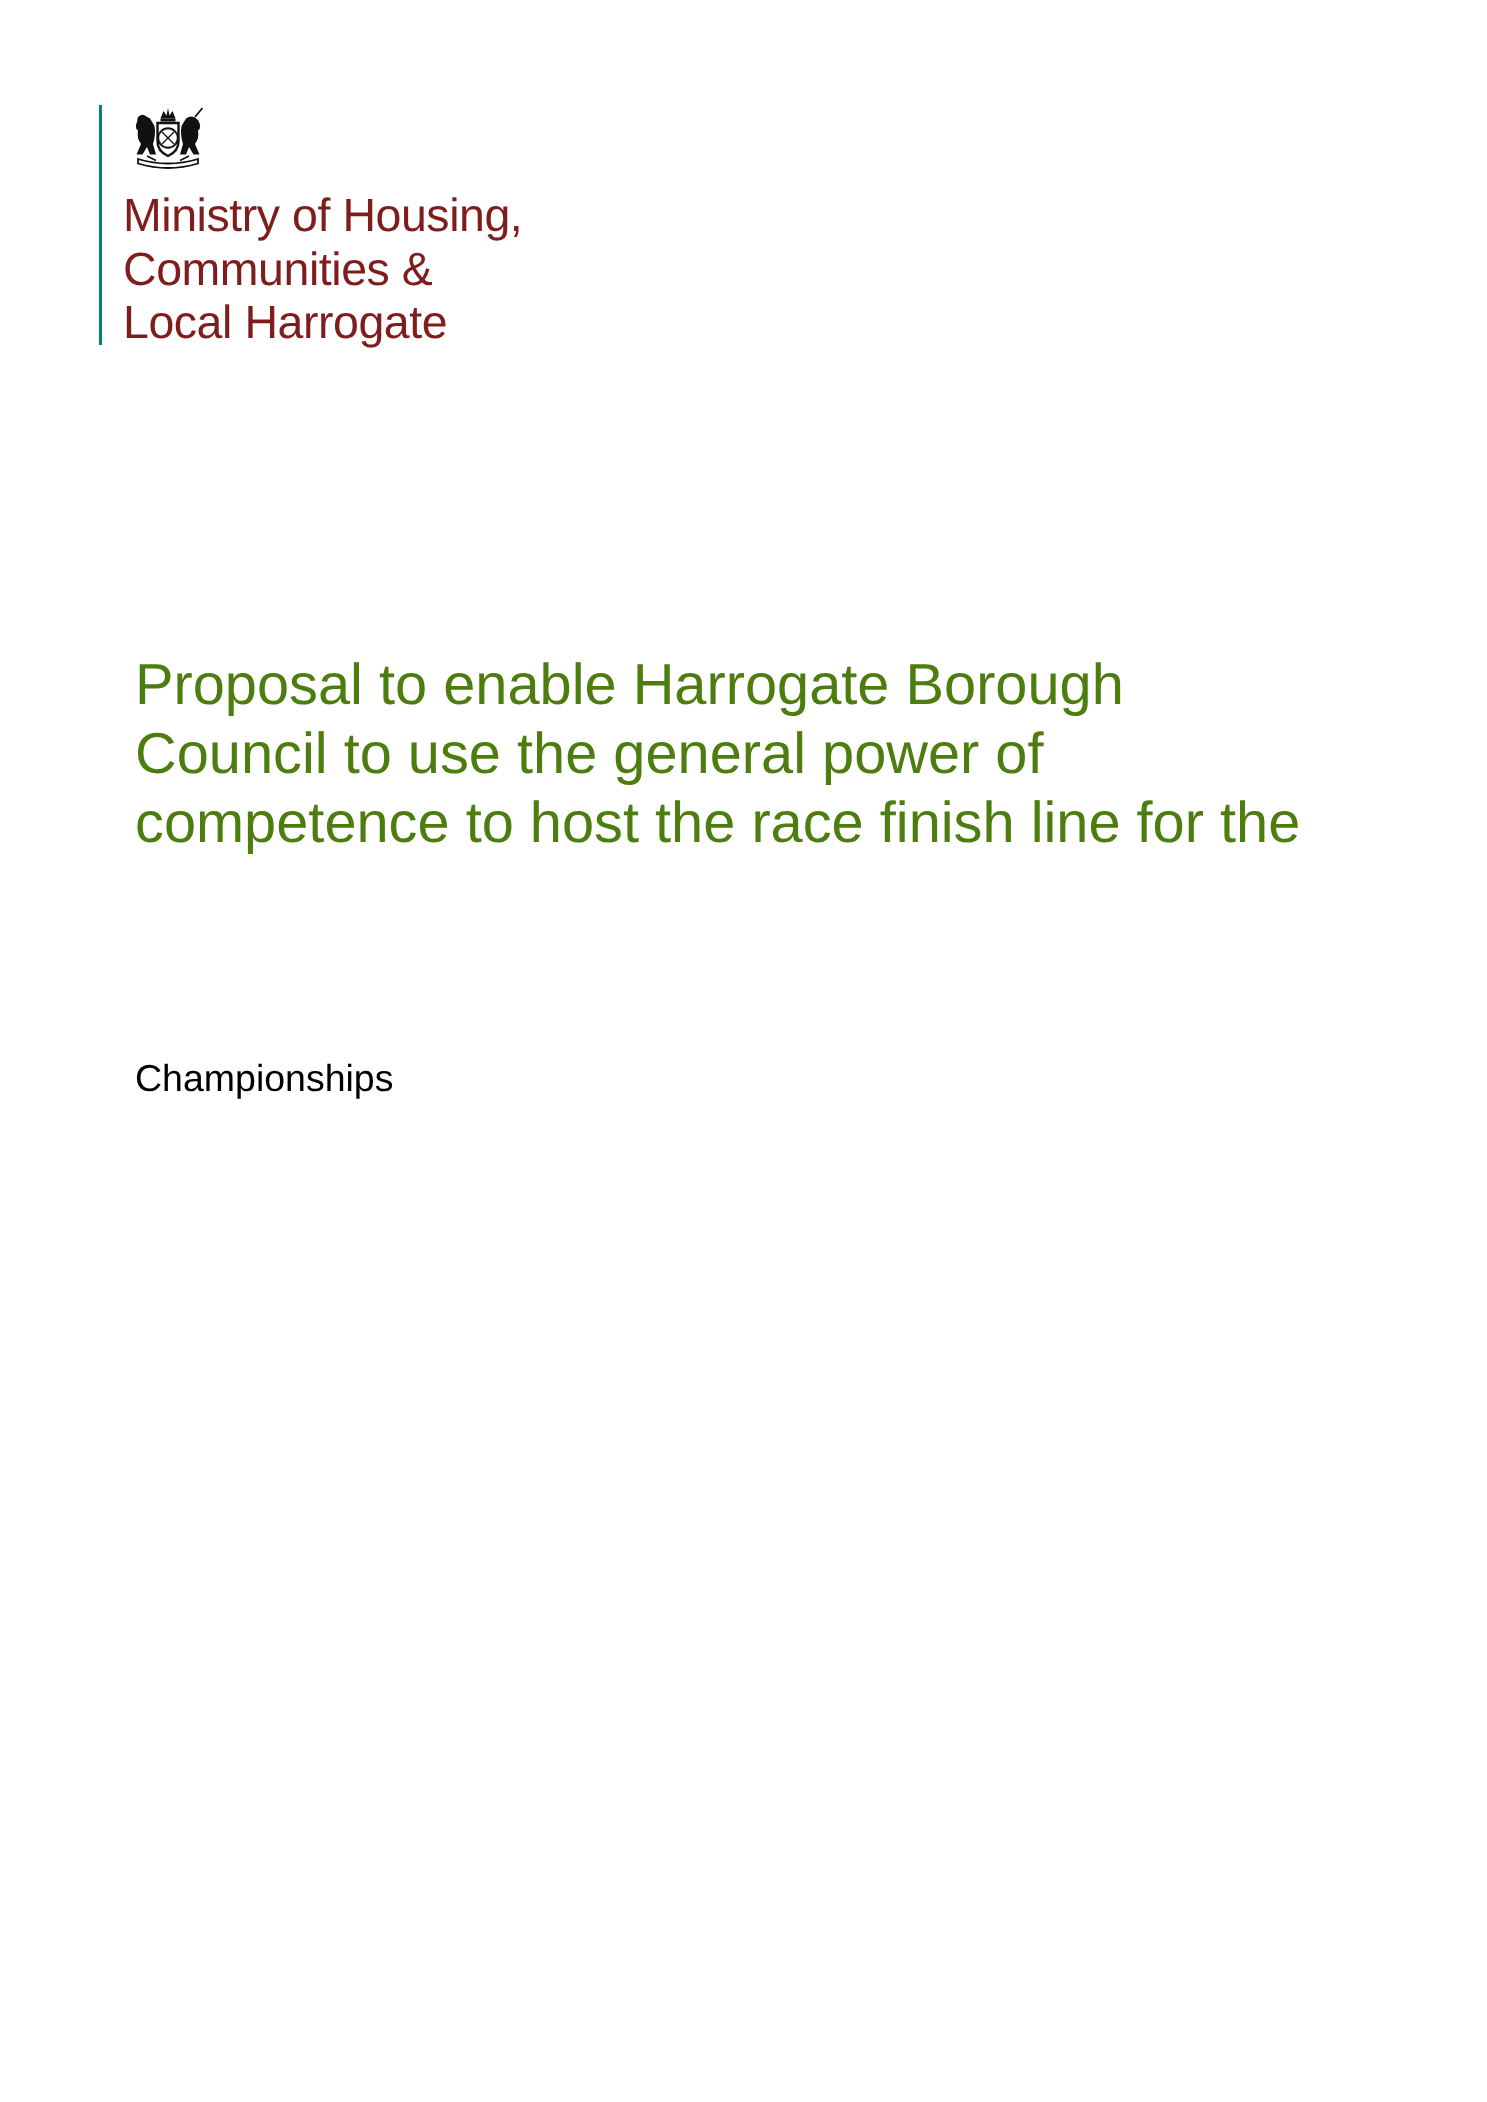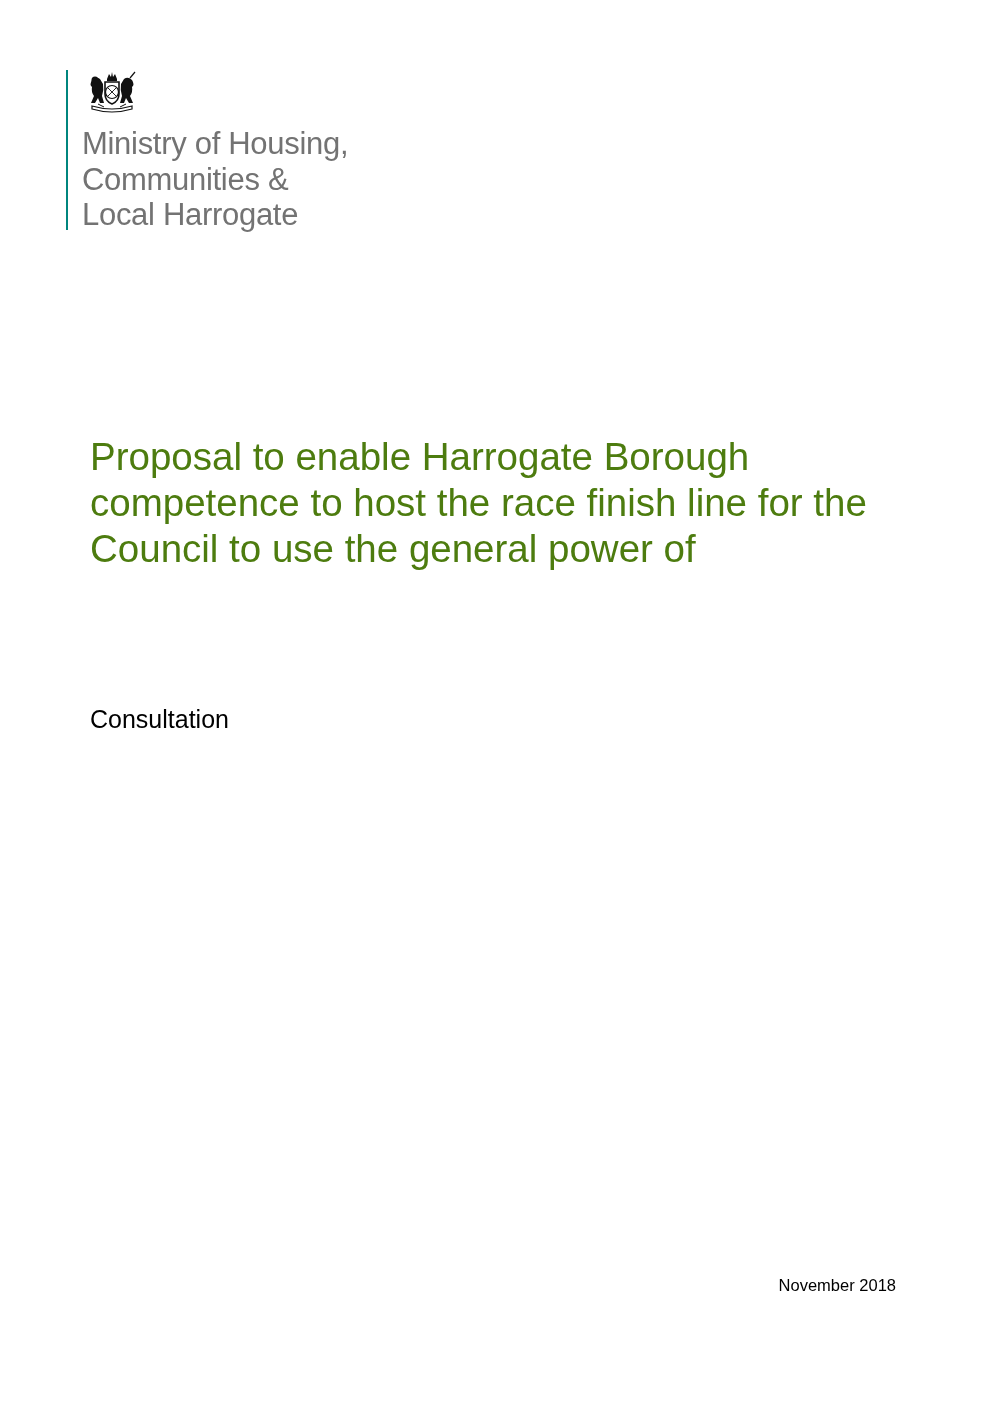--- a/index.html
+++ b/index.html
@@ -31,21 +31,21 @@
       height: 44px;
     }
     .logo-text {
       position: absolute;
       left: 14px;
       top: 56px;
       font-size: 31px;
       line-height: 35.5px;
       letter-spacing: -0.3px;
       white-space: nowrap;
-      color: #737373;
+      color: #7f1d1d;
     }
     .logo-text div { display: block; }
     .title {
       position: absolute;
       left: 90px;
       top: 434px;
       width: 830px;
       font-size: 38.5px;
       line-height: 46px;
       color: #4d7c0f;
@@ -95,21 +95,20 @@
   </svg>
   <div class="logo-text">
     <div>Ministry of Housing,</div>
     <div>Communities &amp;</div>
     <div>Local Harrogate</div>
   </div>
 </div>
 
 <h1 class="title">
   <div>Proposal to enable Harrogate Borough</div>
+  <div>Council to use the general power of</div>
   <div>competence to host the race finish line for the</div>
-  <div>Council to use the general power of</div>
 </h1>
 
-<div class="subtitle">Consultation</div>
+<div class="subtitle">Championships</div>
 
 <div class="footer">
-  <div>November 2018</div>
 </div>
 
 </body></html>

